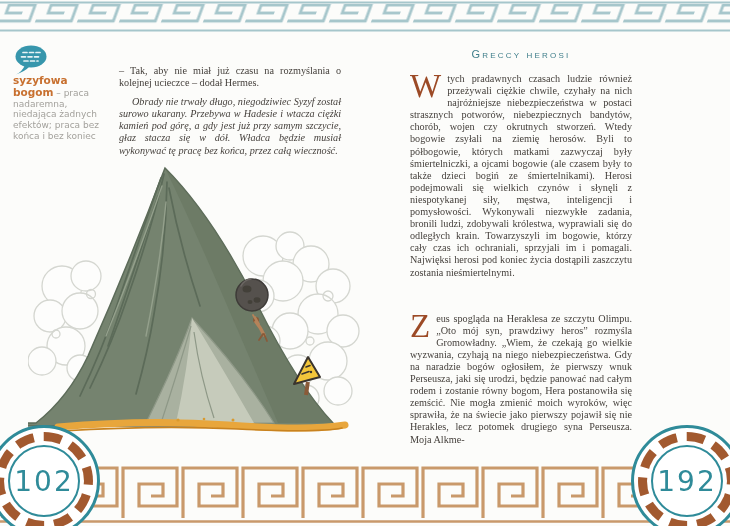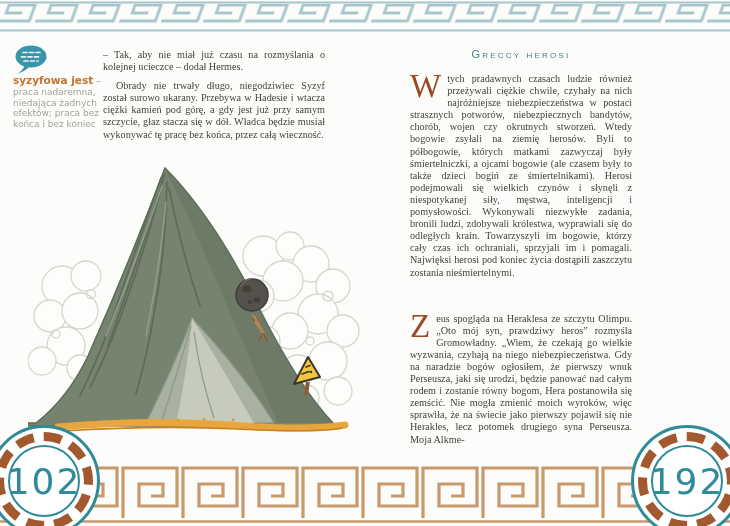--- a/index.html
+++ b/index.html
@@ -11,24 +11,24 @@
   .border-top{position:absolute;left:0;top:0;}
   .border-bottom{position:absolute;left:0;bottom:0;}
 
   
   .page{position:absolute;top:36px;width:365px;height:422px;}
   .page-left{left:0;}
   .page-right{left:365px;}
 
   
   .body-col{width:222px;font-size:10.2px;line-height:12.1px;text-align:justify;
-            color:#45403c;margin:0;}
+            color:#45403c;margin:16px;}
   .body-left{position:absolute;left:103px;top:13px;}
   .para{margin:0 0 7px 0;}
-  .indent{text-indent:13px;}
+  .indent{text-indent:13px;font-style:italic;}
 
   .right-col{position:absolute;left:45px;top:10px;width:222px;}
   .chapter-heading{font-family:"Liberation Sans",sans-serif;font-variant:small-caps;
        color:#3f7e8a;font-weight:500;font-size:11px;letter-spacing:2.2px;
        text-align:center;margin:0 0 10px 0;line-height:17px;}
   .h2{margin:9px 0 8px 0;}
   .dropcap{float:left;font-family:"Liberation Serif",serif;font-size:33px;line-height:25px;
        color:#9c4a26;padding:1px 6px 0 0;}
 
   
@@ -42,21 +42,21 @@
 
   
   .illustration{position:absolute;left:28px;top:100px;}
 
   
   .medallion{position:absolute;width:112px;height:112px;border-radius:50%;background:#fff;
        border:3px solid #2f8b99;box-sizing:border-box;display:flex;align-items:center;
        justify-content:center;z-index:5;}
   .medallion::before{content:"";position:absolute;inset:4px;border:9px dashed #a2592f;border-radius:50%;}
   .medallion::after{content:"";position:absolute;inset:17px;border:2px solid #2f8b99;border-radius:50%;background:transparent;}
-  .mnum{font-family:"DejaVu Sans",sans-serif;font-size:36px;color:#2f8b99;
+  .mnum{font-family:"DejaVu Sans",sans-serif;font-size:28px;color:#2f8b99;
         letter-spacing:2px;position:relative;z-index:2;}
   .m-left{left:-12px;top:425px;}
   .m-right{left:631px;top:425px;}
 </style>
 </head>
 <body>
 
 <div class="spread">
 
   <svg class="border-top" width="730" height="36" viewBox="0 0 730 36">
@@ -75,21 +75,21 @@
     <aside class="note note-left">
       <svg class="bubble" width="36" height="31" viewBox="0 0 36 31">
         <ellipse cx="18" cy="12.5" rx="15.5" ry="11" fill="#3796ac"></ellipse>
         <path d="M12 21 Q9 28 3 30.5 Q12 27.5 17 22 Z" fill="#3796ac"></path>
         <g stroke="#e8f4f5" stroke-width="1.7" stroke-linecap="round" stroke-dasharray="4 2.5" fill="none">
           <path d="M10 8.5 H27"></path>
             <path d="M8.5 12.8 H28"></path>
             <path d="M11 17 H25"></path>
         </g>
       </svg>
-      <b class="term">syzyfowa jest</b><span class="def"> – praca nadaremna, niedająca żadnych efektów; praca bez końca i bez koniec</span>
+      <b class="term">syzyfowa bogom</b><span class="def"> – praca nadaremna, niedająca żadnych efektów; praca bez końca i bez koniec</span>
     </aside>
 
     <div class="body-col body-left">
       <p class="para">– Tak, aby nie miał już czasu na rozmyślania o kolejnej ucieczce – dodał Hermes.</p>
       <p class="para indent">Obrady nie trwały długo, niegodziwiec Syzyf został surowo ukarany. Przebywa w Hadesie i wtacza ciężki kamień pod górę, a gdy jest już przy samym szczycie, głaz stacza się w dół. Władca będzie musiał wykonywać tę pracę bez końca, przez całą wieczność.</p>
     </div>
 
     <svg class="illustration" width="344" height="304" viewBox="0 0 344 304">
 
       <g fill="#fdfdfc" stroke="#d4d6d0" stroke-width="1.3">

